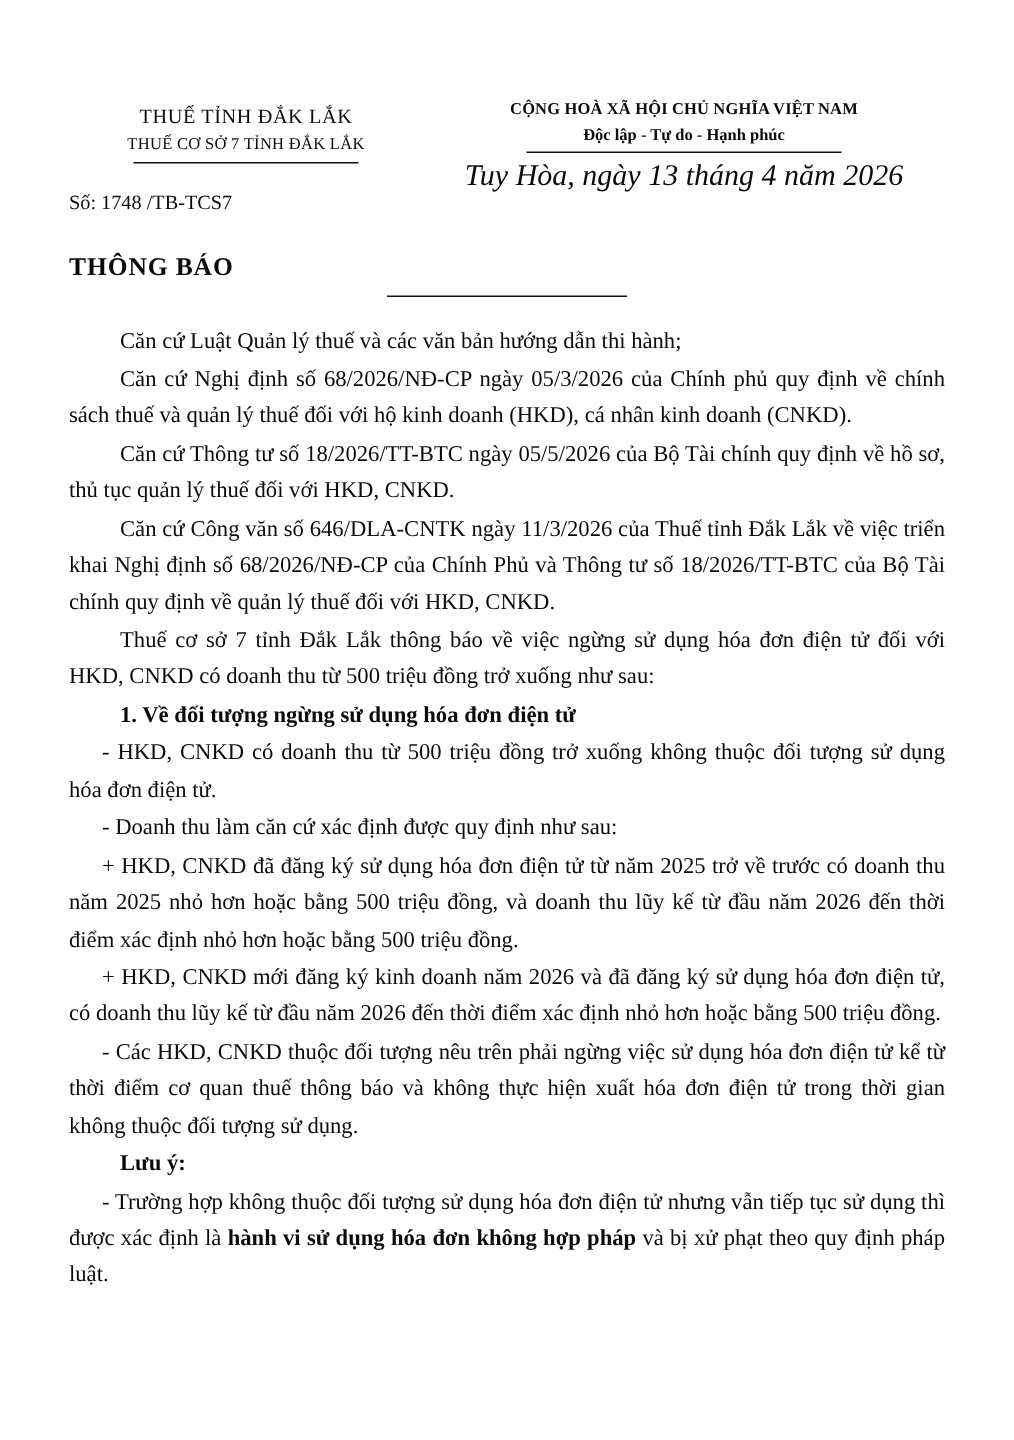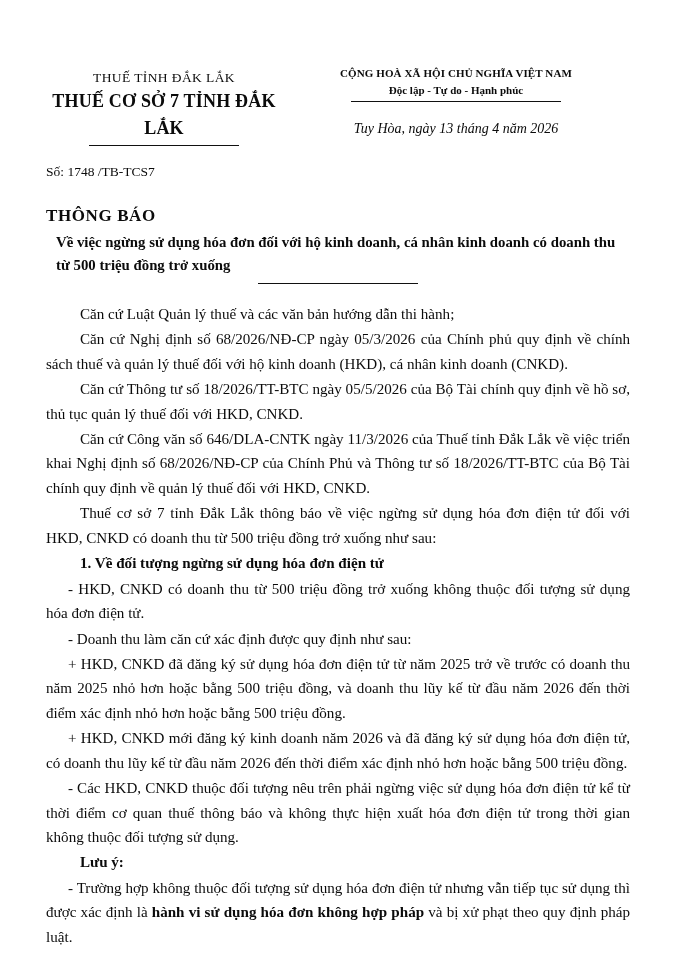--- a/index.html
+++ b/index.html
@@ -38,22 +38,22 @@
     flex: 1;
     text-align: center;
     padding-top: 6px;
   }
   .org-line1 {
     font-size: 13.5px;
     letter-spacing: 0.4px;
     line-height: 1.5;
   }
   .org-line2 {
-    font-size: 18px;
-    font-weight: bold;
+    font-size: 11px;
+    font-weight: normal;
     letter-spacing: 0.2px;
     line-height: 1.5;
   }
   .rule {
     width: 150px;
     height: 1px;
     background: #111;
     margin: 3px auto 0 auto;
   }
   .rule-right {
@@ -73,24 +73,23 @@
     font-weight: bold;
     line-height: 1.5;
   }
   .so-line {
     font-size: 13.5px;
     text-align: left;
     margin-top: 16px;
     line-height: 1.5;
   }
   .place-date {
-    font-size: 14px;
+    font-size: 20px;
     font-style: italic;
     text-align: center;
-    margin-top: 16px;
     line-height: 1.5;
   }
   .title-block {
     text-align: left;
     margin-top: 20px;
   }
   .title-main {
     font-size: 17px;
     font-weight: bold;
     letter-spacing: 0.6px;
@@ -152,21 +151,20 @@
     <div class="header-right">
       <div class="nation1">CỘNG HOÀ XÃ HỘI CHỦ NGHĨA VIỆT NAM</div>
       <div class="nation2">Độc lập - Tự do - Hạnh phúc</div>
       <div class="rule-right"></div>
       <div class="place-date">Tuy Hòa, ngày 13 tháng 4 năm 2026</div>
     </div>
   </div>
 
   <div class="title-block">
     <div class="title-main">THÔNG BÁO</div>
-    <div class="title-sub">Về việc ngừng sử dụng hóa đơn đối với hộ kinh doanh, cá nhân kinh doanh có doanh thu từ 500 triệu đồng trở xuống</div>
     <div class="title-rule"></div>
   </div>
 
   <div class="body">
     <p class="para">Căn cứ Luật Quản lý thuế và các văn bản hướng dẫn thi hành;</p>
     <p class="para">Căn cứ Nghị định số 68/2026/NĐ-CP ngày 05/3/2026 của Chính phủ quy định về chính sách thuế và quản lý thuế đối với hộ kinh doanh (HKD), cá nhân kinh doanh (CNKD).</p>
     <p class="para">Căn cứ Thông tư số 18/2026/TT-BTC ngày 05/5/2026 của Bộ Tài chính quy định về hồ sơ, thủ tục quản lý thuế đối với HKD, CNKD.</p>
     <p class="para">Căn cứ Công văn số 646/DLA-CNTK ngày 11/3/2026 của Thuế tỉnh Đắk Lắk về việc triển khai Nghị định số 68/2026/NĐ-CP của Chính Phủ và Thông tư số 18/2026/TT-BTC của Bộ Tài chính quy định về quản lý thuế đối với HKD, CNKD.</p>
     <p class="para">Thuế cơ sở 7 tỉnh Đắk Lắk thông báo về việc ngừng sử dụng hóa đơn điện tử đối với HKD, CNKD có doanh thu từ 500 triệu đồng trở xuống như sau:</p>
     <p class="para heading">1. Về đối tượng ngừng sử dụng hóa đơn điện tử</p>

